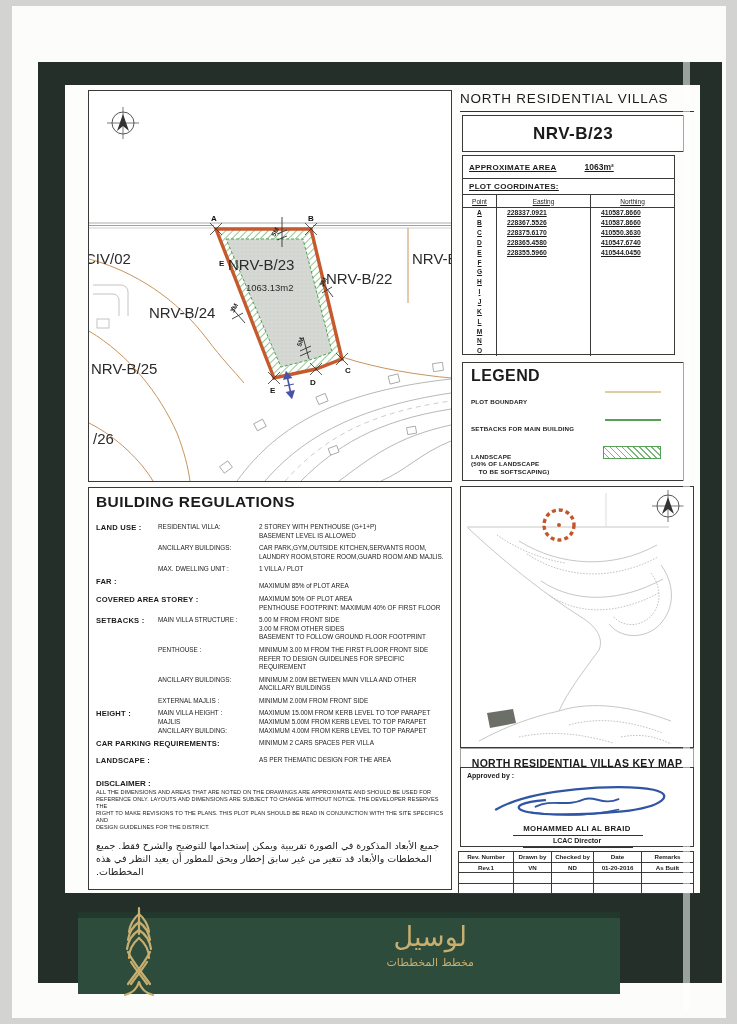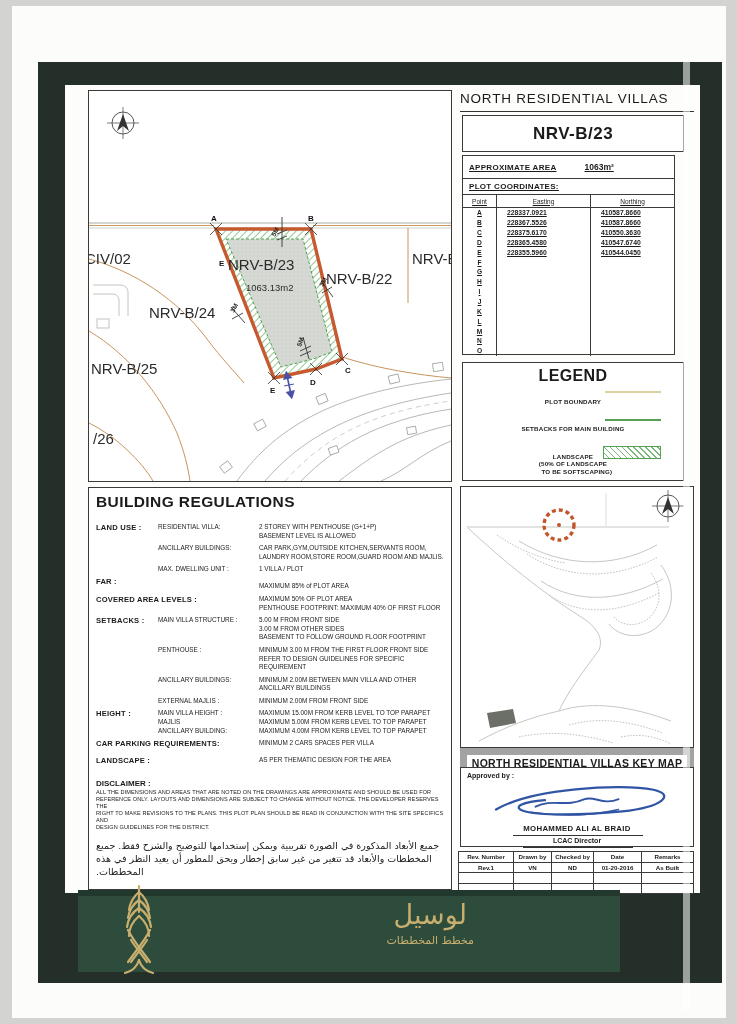--- a/index.html
+++ b/index.html
@@ -26,31 +26,31 @@
                 display:flex;align-items:center;padding:0 6px;letter-spacing:.3px;}
   .coord-head,.coord-row{display:grid;grid-template-columns:34px 94px 1fr;}
   .coord-head{height:12px;border-bottom:1px solid #3a3a3a;}
   .coord-head div{font-size:6.5px;display:flex;align-items:center;justify-content:center;}
   .coord-head div:nth-child(-n+2),.coord-row div:nth-child(-n+2){border-right:1px solid #3a3a3a;}
   .coord-row{height:9.85px;}
   .coord-row .point{font-size:6.6px;font-weight:bold;display:flex;align-items:center;justify-content:center;}
   .coord-row .easting,.coord-row .northing{font-size:6.8px;font-weight:bold;display:flex;align-items:center;padding-left:10px;}
 
   
-  .legend-box{left:397px;top:277px;width:222px;height:119px;padding:4px 8px;box-sizing:border-box;text-align:center;}
+  .legend-box{left:397px;top:277px;width:222px;height:119px;padding:4px 8px;box-sizing:border-box;}
   .legend-title{font-size:16px;font-weight:bold;letter-spacing:.4px;}
   .legend-item{position:relative;font-size:6.2px;font-weight:bold;white-space:pre-line;line-height:7.5px;margin-top:5px;letter-spacing:.2px;}
   .sym{position:absolute;right:14px;top:1px;width:56px;}
   .sym-line{height:2px;}
   .sym-hatch{height:11px;border:1.4px solid #56a156;
      background:repeating-linear-gradient(45deg,rgba(0,0,0,0) 0 3px,#79b879 3px 4.2px);}
 
   
   .keymap-box{left:395px;top:401px;width:234px;height:262px;}
-  .keymap-title{position:absolute;left:395px;top:663px;width:234px;height:30px;border:7px solid #a3a3a3;
+  .keymap-title{position:absolute;left:395px;top:663px;width:234px;height:30px;border:1px solid #a3a3a3;
      box-sizing:border-box;background:#fff;display:flex;align-items:center;justify-content:center;
      font-size:10.5px;font-weight:bold;letter-spacing:.3px;}
   .approval{position:absolute;left:395px;top:682px;width:234px;height:80px;border:1px solid #3a3a3a;
      box-sizing:border-box;background:#fff;}
   .approved-by{position:absolute;left:6px;top:4px;font-size:7px;font-weight:bold;}
   .sig{position:absolute;left:18px;top:8px;}
   .sig-name{position:absolute;left:0;top:56px;width:100%;text-align:center;font-size:7.8px;font-weight:bold;letter-spacing:.3px;}
   .sig-line{position:absolute;left:52px;top:67px;width:130px;border-top:1px solid #333;}
   .sig-role{position:absolute;left:0;top:69px;width:100%;text-align:center;font-size:7px;font-weight:bold;}
   .sig-line2{position:absolute;left:62px;top:79px;width:110px;border-top:1px solid #333;}
@@ -72,21 +72,21 @@
   .reg-label.wide{grid-column:1/3;}
   .reg-sub{font-size:6.4px;white-space:pre-line;line-height:8.8px;}
   .reg-val{font-size:6.4px;white-space:pre-line;line-height:8.8px;}
   .disclaimer{margin-top:14px;}
   .disc-title{font-size:8px;font-weight:bold;}
   .disc-body{font-size:5.55px;line-height:7px;white-space:pre-line;margin-top:1px;letter-spacing:.1px;}
   .disc-ar{direction:rtl;text-align:left;font-size:9.5px;line-height:13px;margin-top:8px;
            font-family:"DejaVu Sans",sans-serif;}
 
   
-  .footer-band{position:absolute;left:78px;top:890px;width:542px;height:82px;
+  .footer-band{position:absolute;left:78px;top:912px;width:542px;height:82px;
      background:linear-gradient(#22382c 0 6px,#2e4c3b 6px 100%);}
   .footer-logo{position:absolute;left:38px;top:-8px;}
   .footer-text{position:absolute;right:146px;top:10px;text-align:center;color:#c9af6f;}
   .brand-ar{font-size:27px;line-height:30px;font-family:"DejaVu Sans",sans-serif;letter-spacing:2px;}
   .brand-sub{font-size:11px;margin-top:4px;font-family:"DejaVu Sans",sans-serif;}
 
   svg text{font-family:"Liberation Sans",sans-serif;}
 </style>
 </head>
 <body>
@@ -443,21 +443,21 @@
       <div class="reg-label"></div>
       <div class="reg-sub">MAX. DWELLING UNIT :</div>
       <div class="reg-val">1 VILLA / PLOT</div>
     </div>
     <div class="reg-row">
       <div class="reg-label">FAR :</div>
       <div class="reg-sub"></div>
       <div class="reg-val" style="padding-top:5px;">MAXIMUM 85% of PLOT AREA</div>
     </div>
     <div class="reg-row">
-      <div class="reg-label wide">COVERED AREA LEVELS :</div>
+      <div class="reg-label wide">COVERED AREA STOREY :</div>
       <div class="reg-val">MAXIMUM 50% OF PLOT AREA
 PENTHOUSE FOOTPRINT: MAXIMUM 40% OF FIRST FLOOR</div>
     </div>
     <div class="reg-row">
       <div class="reg-label">SETBACKS :</div>
       <div class="reg-sub">MAIN VILLA STRUCTURE :</div>
       <div class="reg-val">5.00 M FROM FRONT SIDE
 3.00 M FROM OTHER SIDES
 BASEMENT TO FOLLOW GROUND FLOOR FOOTPRINT</div>
     </div>

